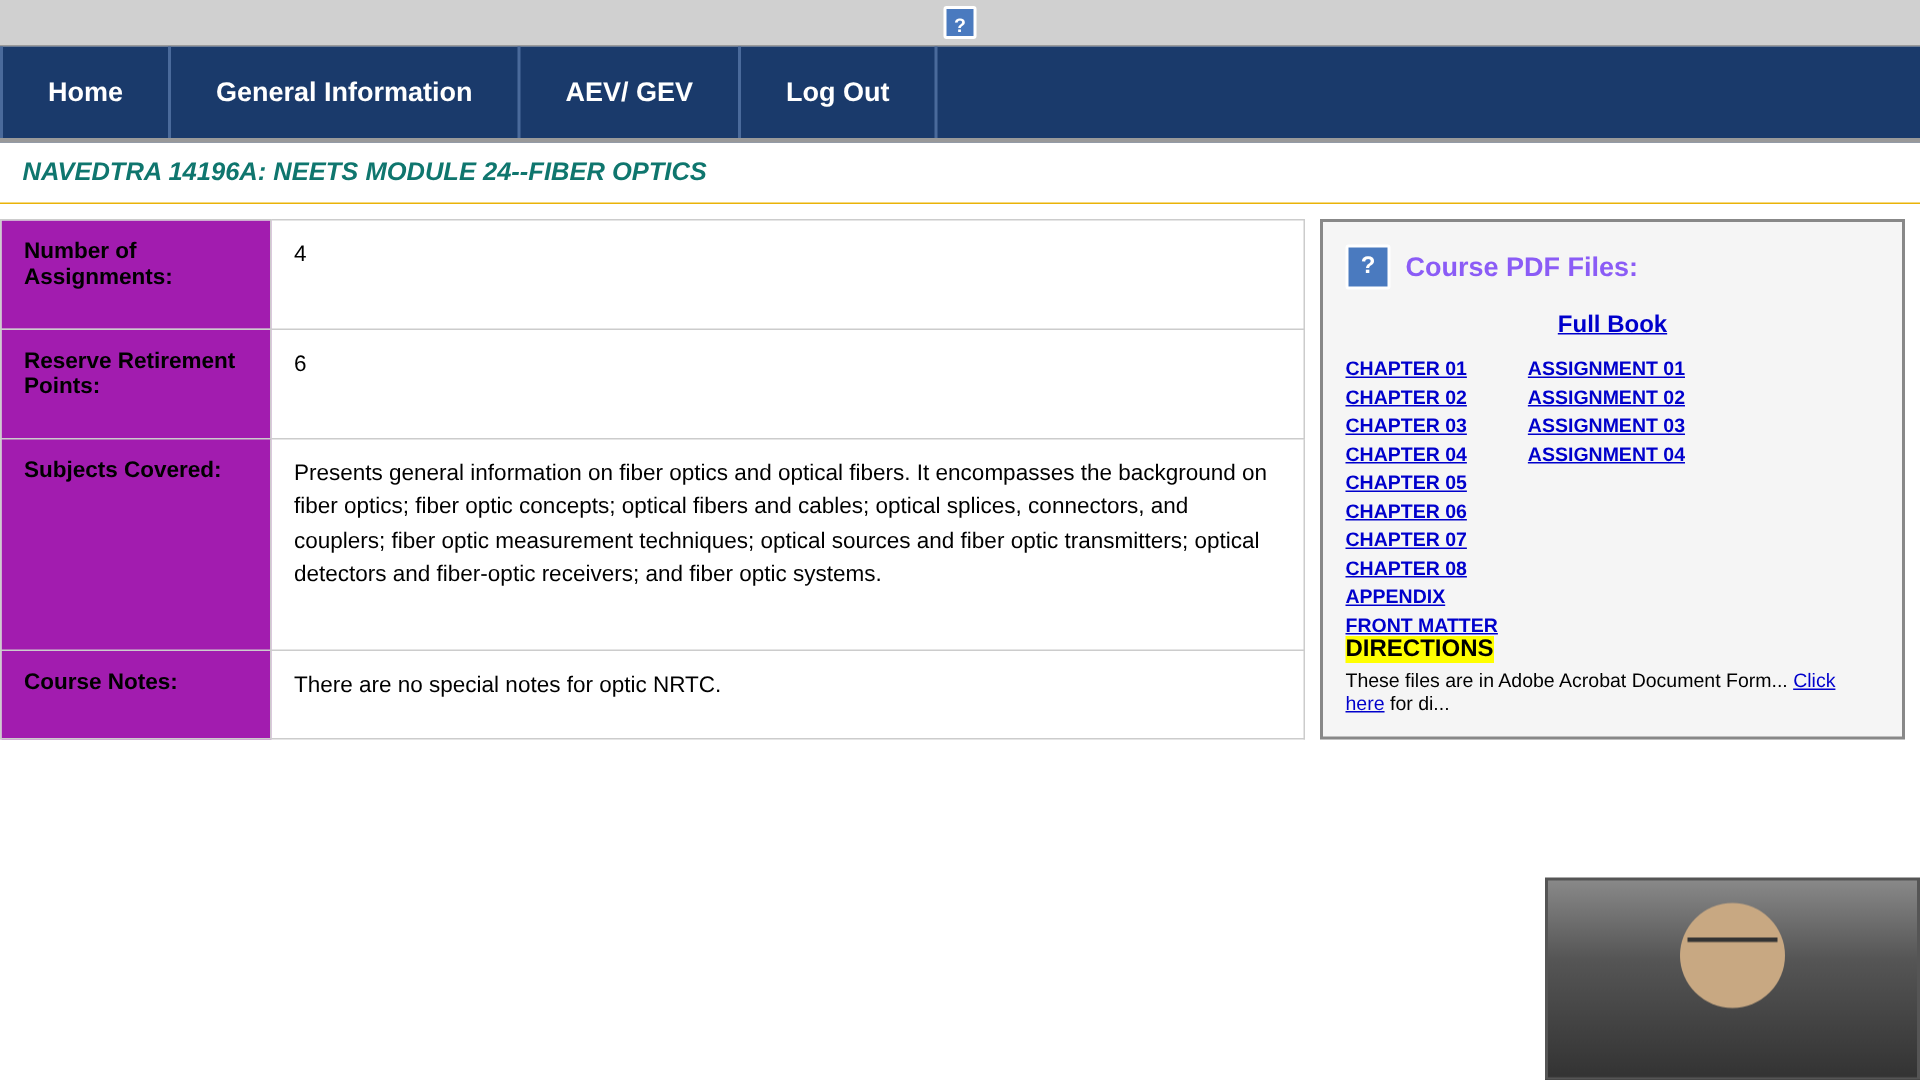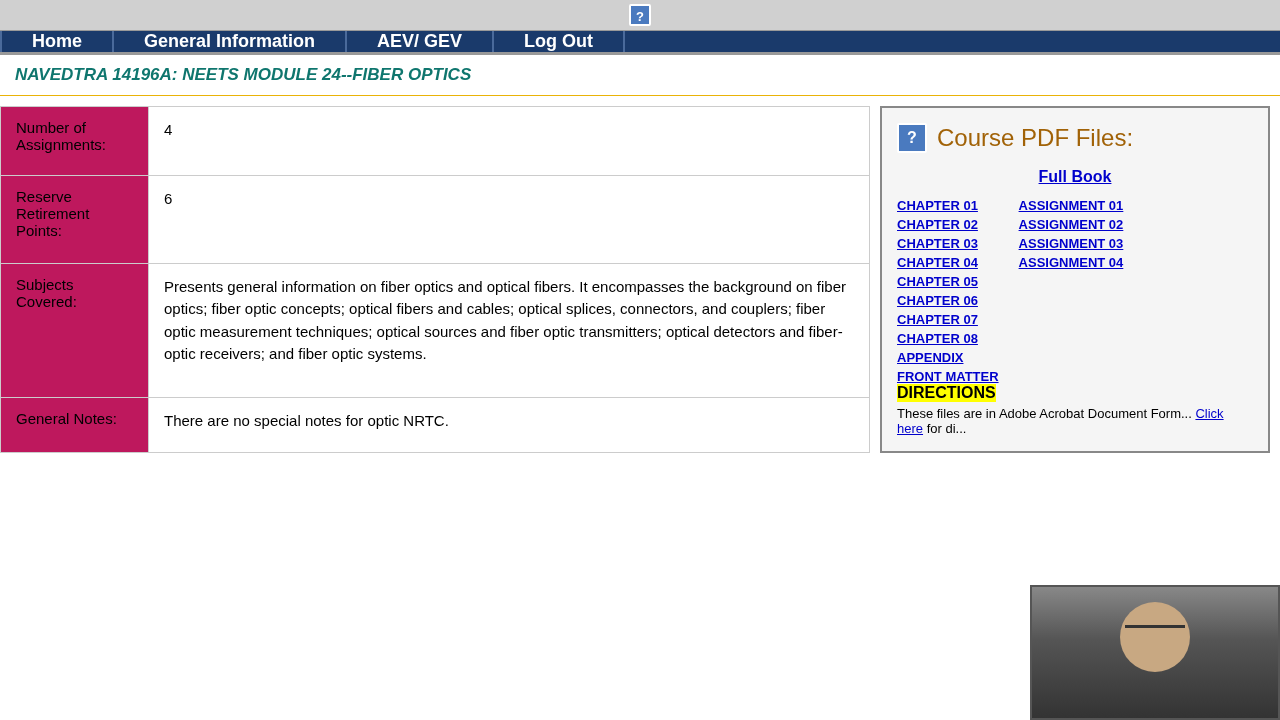--- a/index.html
+++ b/index.html
@@ -28,21 +28,21 @@
 
     
     nav {
       background: #1a3a6b;
       display: flex;
       border-bottom: 3px solid #999;
     }
     nav a {
       color: #fff;
       text-decoration: none;
-      padding: 0 30px;
+      padding: 20px 30px;
       font-size: 18px;
       font-weight: bold;
       border-right: 2px solid #4a6a9b;
       display: block;
       text-align: center;
     }
     nav a:first-child { border-left: 2px solid #4a6a9b; }
 
     
     .page-title {
@@ -65,23 +65,23 @@
       flex: 1;
       border-collapse: collapse;
       margin-left: 0;
     }
     .info-table td {
       padding: 12px 15px;
       vertical-align: top;
       border: 1px solid #ccc;
     }
     .info-table .label-cell {
-      background: #be185d;
-      font-weight: normal;
-      width: 148px;
+      background: #a21caf;
+      font-weight: bold;
+      width: 180px;
       color: #000;
     }
     .info-table .value-cell {
       background: #fff;
       color: #000;
       line-height: 1.5;
     }
 
     
     .right-panel {
@@ -109,23 +109,23 @@
       background: #4a7abf;
       color: #fff;
       font-weight: bold;
       font-size: 16px;
       border: 2px solid #fff;
       border-radius: 2px;
       margin-right: 10px;
       flex-shrink: 0;
     }
     .right-panel-header .panel-title {
-      font-size: 24px;
-      color: #a16207;
-      font-weight: normal;
+      font-size: 18px;
+      color: #8b5cf6;
+      font-weight: bold;
     }
     .right-panel .full-book-link {
       display: block;
       text-align: center;
       color: #0000cc;
       text-decoration: underline;
       font-size: 16px;
       margin-bottom: 12px;
       font-weight: bold;
     }
@@ -231,21 +231,21 @@
       </tr>
       <tr>
         <td class="label-cell">Reserve Retirement Points:</td>
         <td class="value-cell">6</td>
       </tr>
       <tr>
         <td class="label-cell">Subjects Covered:</td>
         <td class="value-cell">Presents general information on fiber optics and optical fibers. It encompasses the background on fiber optics; fiber optic concepts; optical fibers and cables; optical splices, connectors, and couplers; fiber optic measurement techniques; optical sources and fiber optic transmitters; optical detectors and fiber-optic receivers; and fiber optic systems.</td>
       </tr>
       <tr>
-        <td class="label-cell">General Notes:</td>
+        <td class="label-cell">Course Notes:</td>
         <td class="value-cell">There are no special notes for optic NRTC.</td>
       </tr>
     </tbody>
   </table>
 
   <div class="right-panel">
     <div class="right-panel-header">
       <span class="help-icon">?</span>
       <span class="panel-title">Course PDF Files:</span>
     </div>

